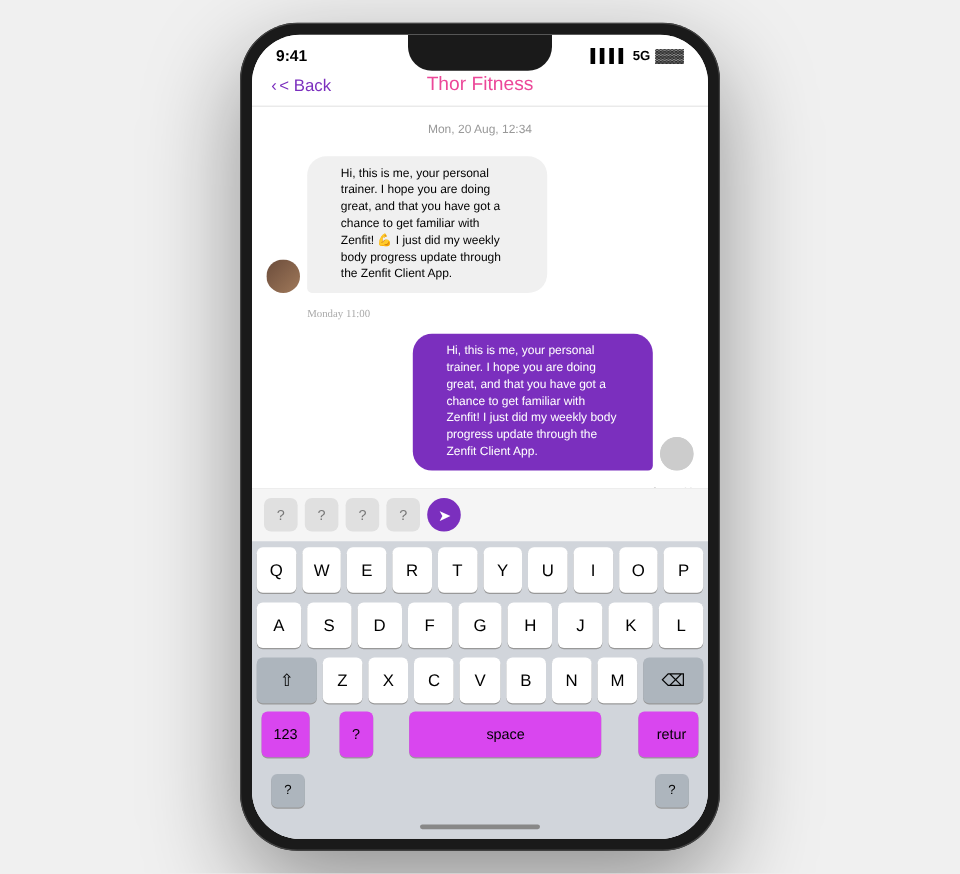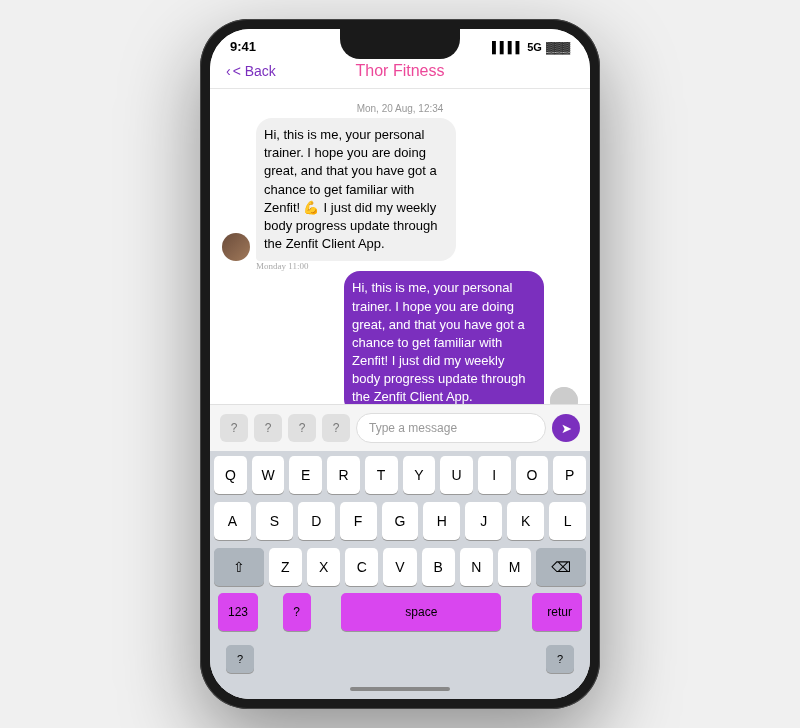--- a/index.html
+++ b/index.html
@@ -100,21 +100,21 @@
     }
 
     
     .chat-area {
       flex: 1;
       overflow-y: auto;
       padding: 10px 12px;
       background: #fff;
       display: flex;
       flex-direction: column;
-      gap: 0;
+      gap: 12px;
     }
 
     .date-label {
       text-align: center;
       font-size: 10px;
       color: #999;
       margin: 4px 0;
     }
 
     .message-row {
@@ -142,23 +142,23 @@
       align-items: center;
       justify-content: center;
     }
 
     .avatar-trainer {
       background: linear-gradient(135deg, #6B4C3B, #A0795A);
     }
 
     .bubble {
       max-width: 200px;
-      padding: 8px 8px;
+      padding: 8px 28px;
       border-radius: 16px;
-      font-size: 13px;
+      font-size: 10px;
       line-height: 1.4;
     }
 
     .bubble.incoming {
       background: #f0f0f0;
       color: #000;
       border-bottom-left-radius: 4px;
     }
 
     .bubble.outgoing {
@@ -350,23 +350,20 @@
       </div>
       <div class="time-label">Monday 11:00</div>
 
     </div>
 
     <div class="input-area">
       <div class="attachment-btn">?</div>
       <div class="attachment-btn">?</div>
       <div class="attachment-btn">?</div>
       <div class="attachment-btn">?</div>
-      <div class="message-input-wrapper">
-        <span>Type a message</span>
-      </div>
       <div class="send-btn">
         <span class="send-icon">➤</span>
       </div>
     </div>
 
     <div class="keyboard">
 
       <div class="keyboard-row">
         <div class="key">Q</div>
         <div class="key">W</div>

